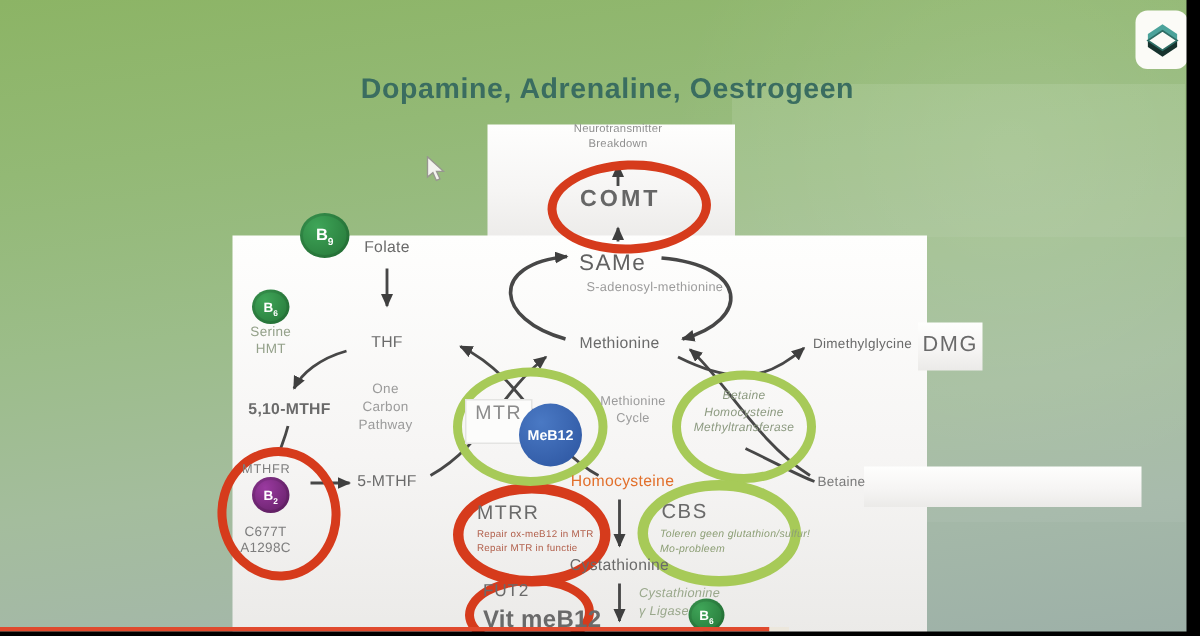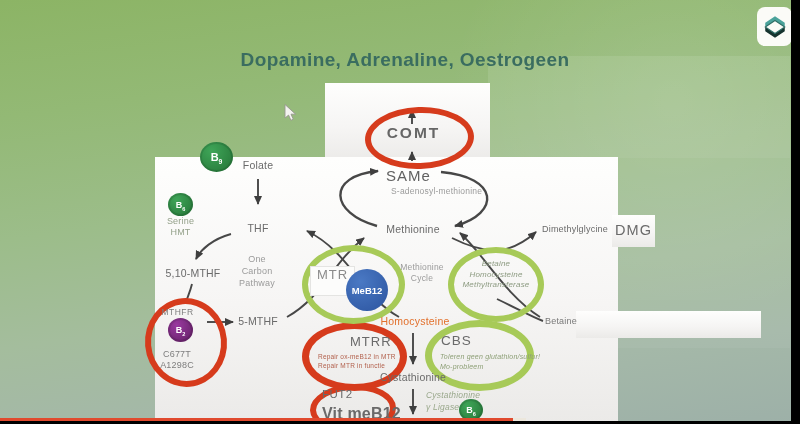--- a/index.html
+++ b/index.html
@@ -94,31 +94,35 @@
   <div class="badge" style="left:168px;top:193px;width:25px;height:23px;font-size:9px;">
     <span><span>B</span><sub>6</sub></span>
   </div>
   <div class="badge" style="left:168px;top:318px;width:25px;height:24px;font-size:9px;background:radial-gradient(circle at 35% 30%,#9a3aa0,#6d2470 75%);">
     <span><span>B</span><sub>2</sub></span>
   </div>
   <div class="badge" style="left:459px;top:399px;width:24px;height:22px;font-size:9px;">
     <span><span>B</span><sub>6</sub></span>
   </div>
 
+  <div class="t c" style="left:352px;top:81px;width:120px;font-size:7.5px;line-height:9.5px;color:#8f8f8f;">
+    <div>Neurotransmitter</div>
+    <div>Breakdown</div>
+  </div>
   <div class="t c" style="left:365px;top:124px;width:97px;font-size:15.5px;font-weight:600;color:#666;letter-spacing:2px;">COMT</div>
   <div class="t nw" style="left:386px;top:167px;font-size:15px;color:#616161;letter-spacing:1px;">SAMe</div>
   <div class="t nw" style="left:391px;top:186px;font-size:8.5px;color:#9b9b9b;">S-adenosyl-methionine</div>
   <div class="t c" style="left:363px;top:223px;width:100px;font-size:10.5px;">Methionine</div>
   <div class="t c" style="left:233px;top:159px;width:50px;font-size:10.5px;">Folate</div>
   <div class="t c" style="left:233px;top:222px;width:50px;font-size:10.5px;">THF</div>
   <div class="t c" style="left:158px;top:216px;width:45px;font-size:9px;line-height:11px;color:#94a18a;">
     <div>Serine</div>
     <div>HMT</div>
   </div>
-  <div class="t c nw" style="left:157px;top:267px;width:72px;font-size:10.5px;">5,10-MTHF</div>
+  <div class="t c nw" style="left:157px;top:267px;width:72px;font-size:10.5px;font-weight:bold;">5,10-MTHF</div>
   <div class="t c" style="left:231px;top:253px;width:52px;font-size:9px;line-height:12px;color:#9b9b9b;">
     <div>One</div>
     <div>Carbon</div>
     <div>Pathway</div>
   </div>
   <div class="t c" style="left:230px;top:315px;width:56px;font-size:10.5px;">5-MTHF</div>
   <div class="t c" style="left:150px;top:307px;width:55px;font-size:8.5px;color:#7d7d7d;letter-spacing:.5px;">MTHFR</div>
   <div class="t c" style="left:148px;top:349px;width:58px;font-size:9px;line-height:10.5px;color:#7d7d7d;">
     <div>C677T</div>
     <div>A1298C</div>
@@ -128,21 +132,21 @@
     <div>Cycle</div>
   </div>
   <div class="t c ital" style="left:446px;top:259px;width:100px;font-size:8px;line-height:10.5px;color:#8c9a80;">
     <div>Betaine</div>
     <div>Homocysteine</div>
     <div>Methyltransferase</div>
   </div>
   <div class="t c nw" style="left:541px;top:224px;width:68px;font-size:9px;">Dimethylglycine</div>
   <div class="t c" style="left:612px;top:222px;width:43px;font-size:14.5px;letter-spacing:1px;">DMG</div>
   <div class="t c nw" style="left:365px;top:315px;width:100px;font-size:10.5px;color:#e2702c;">Homocysteine</div>
-  <div class="t nw" style="left:318px;top:334px;font-size:13px;letter-spacing:1px;margin-left:32px;">MTRR</div>
+  <div class="t nw" style="left:318px;top:334px;font-size:13px;letter-spacing:1px;">MTRR</div>
   <div class="t nw" style="left:318px;top:352px;font-size:6.5px;line-height:9px;color:#b2604c;">
     <div>Repair ox-meB12 in MTR</div>
     <div>Repair MTR in functie</div>
   </div>
   <div class="t nw" style="left:441px;top:333px;font-size:13.5px;letter-spacing:1px;">CBS</div>
   <div class="t nw ital" style="left:440px;top:352px;font-size:7px;line-height:9.5px;color:#8d9f76;">
     <div>Toleren geen glutathion/sulfur!</div>
     <div>Mo-probleem</div>
   </div>
   <div class="t c nw" style="left:363px;top:371px;width:100px;font-size:10.5px;">Cystathionine</div>

